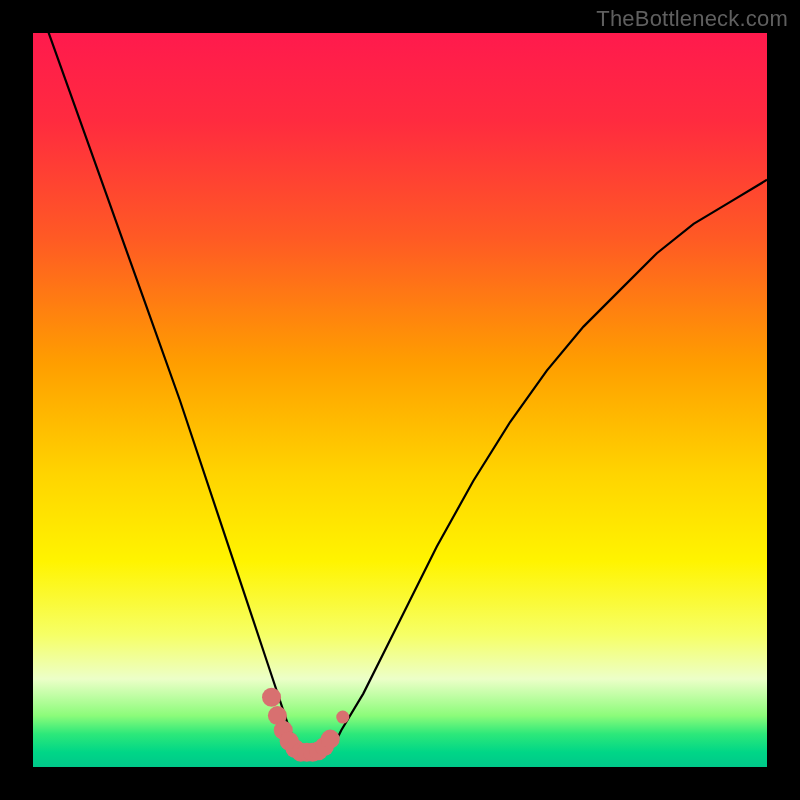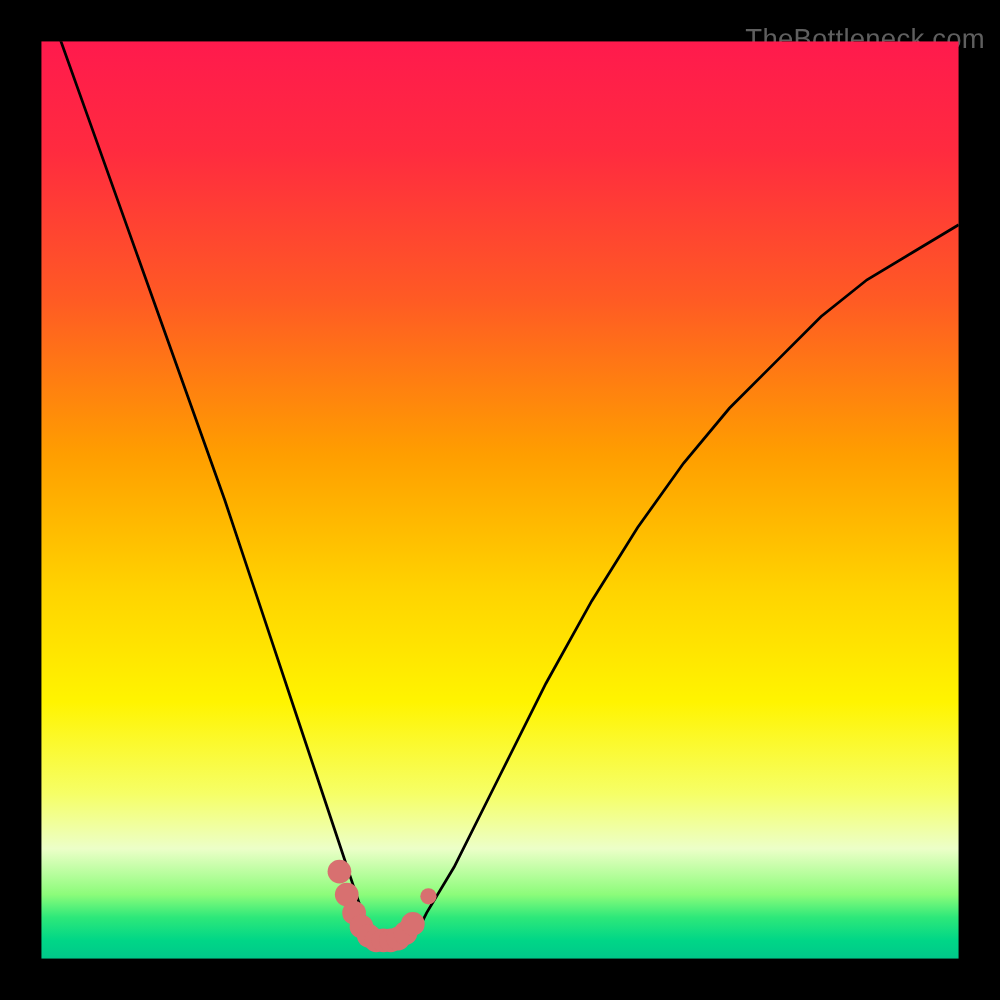--- a/index.html
+++ b/index.html
@@ -19,21 +19,21 @@
     height: 734px;
     overflow: hidden;
   }
   .gradient {
     position: absolute;
     left: 0; top: 0;
     width: 100%; height: 100%;
   }
   .watermark {
     position: absolute;
-    top: 18px;
+    top: 6px;
     right: 12px;
     color: #5f5f5f;
     font-size: 22px;
     font-weight: 500;
     letter-spacing: 0.2px;
   }
   svg {
     position: absolute;
     left: 0; top: 0;
     width: 100%;

